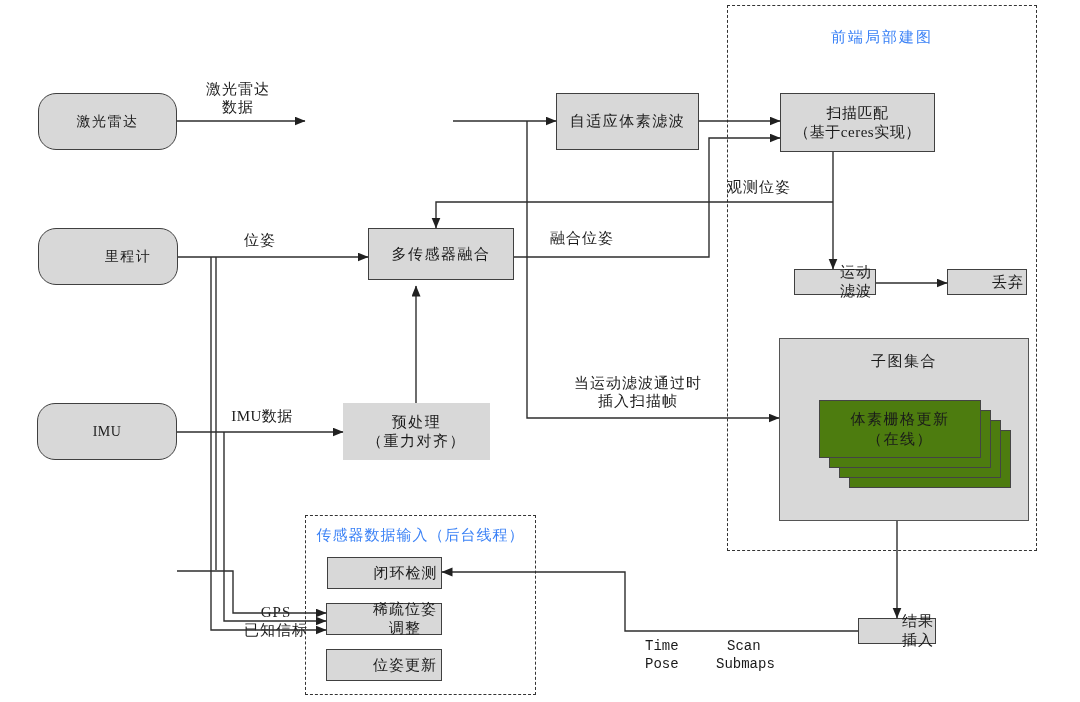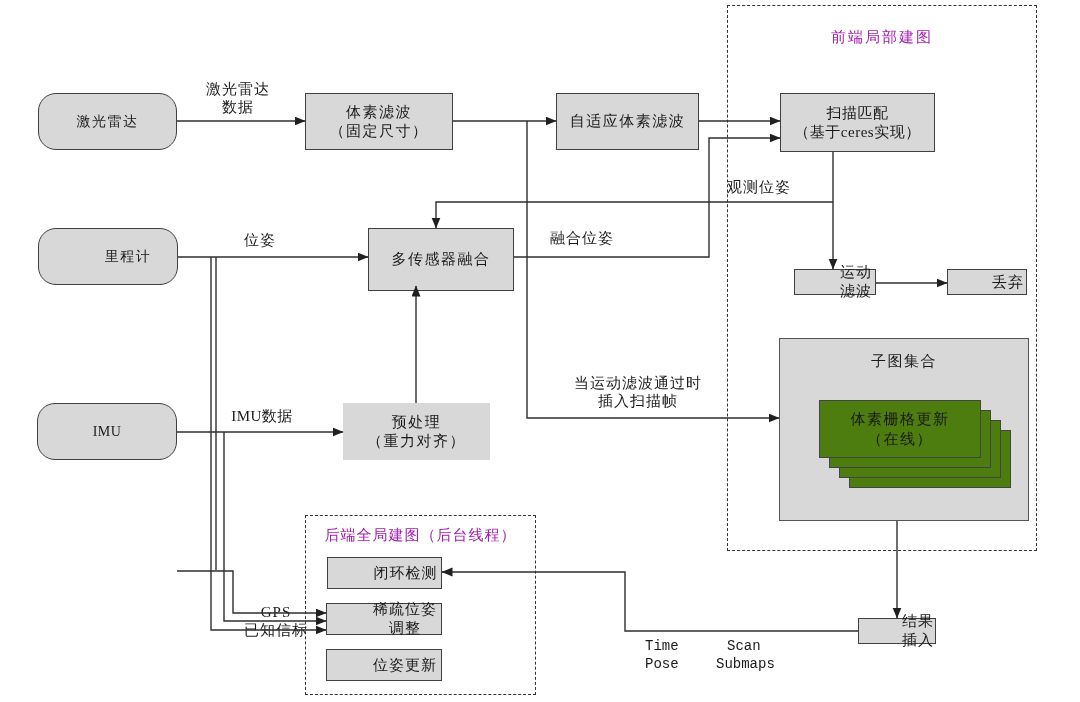--- a/index.html
+++ b/index.html
@@ -1,21 +1,21 @@
 <!DOCTYPE html>
 <html><head>
 <meta charset="utf-8">
 <style>
   html,body{margin:0;padding:0;background:#fff;}
   #diagram{
     position:relative;width:1080px;height:702px;background:#fff;overflow:hidden;
     font-family:"Liberation Serif","DejaVu Serif",serif;color:#1a1a1a;
   }
   .panel{position:absolute;border:1.6px dashed #333;box-sizing:border-box;background:transparent;}
-  .panel-title{text-align:center;font-size:15px;letter-spacing:2px;color:#a21caf;}
+  .panel-title{text-align:center;font-size:15px;letter-spacing:2px;color:#3b82f6;}
   .node{
     position:absolute;box-sizing:border-box;background:#d8d8d8;border:1.4px solid #404040;
     display:flex;flex-direction:column;align-items:center;justify-content:center;
     font-size:15px;line-height:19px;letter-spacing:1.5px;text-align:center;
   }
   .rounded{border-radius:18px;}
   .noborder{border:none;}
   .thinborder{border:1px solid #555;}
   .small{font-size:15px;letter-spacing:1px;padding-left:42px;}
   .card{
@@ -31,45 +31,41 @@
 <body>
 
 <div id="diagram">
 
 
   <div class="panel" style="left:727px;top:5px;width:310px;height:546px;">
     <div class="panel-title" style="margin-top:22px;">前端局部建图</div>
   </div>
 
   <div class="panel" style="left:305px;top:515px;width:231px;height:180px;">
-    <div class="panel-title" style="margin-top:10px;letter-spacing:1px;">后端全局建图（后台线程）</div>
+    <div class="panel-title" style="margin-top:10px;letter-spacing:1px;">传感器数据输入（后台线程）</div>
   </div>
 
   <div class="node rounded" style="left:38px;top:93px;width:139px;height:57px;font-size:14px;">
     <span>激光雷达</span>
   </div>
   <div class="node rounded" style="left:38px;top:228px;width:140px;height:57px;font-size:14px;padding-left:40px;">
     <span>里程计</span>
   </div>
   <div class="node rounded" style="left:37px;top:403px;width:140px;height:57px;font-size:14px;letter-spacing:0.5px;">
     <span>IMU</span>
   </div>
 
-  <div class="node" style="left:305px;top:93px;width:148px;height:57px;">
-    <span>体素滤波</span>
-    <span>（固定尺寸）</span>
-  </div>
   <div class="node" style="left:556px;top:93px;width:143px;height:57px;">
     <span>自适应体素滤波</span>
   </div>
   <div class="node" style="left:780px;top:93px;width:155px;height:59px;letter-spacing:0.5px;">
     <span>扫描匹配</span>
     <span>（基于ceres实现）</span>
   </div>
-  <div class="node" style="left:368px;top:228px;width:146px;height:63px;">
+  <div class="node" style="left:368px;top:228px;width:146px;height:52px;">
     <span>多传感器融合</span>
   </div>
   <div class="node noborder" style="left:343px;top:403px;width:147px;height:57px;">
     <span>预处理</span>
     <span>（重力对齐）</span>
   </div>
   <div class="node small" style="left:794px;top:269px;width:82px;height:26px;">
     <span>运动滤波</span>
   </div>
   <div class="node small" style="left:947px;top:269px;width:80px;height:26px;">

